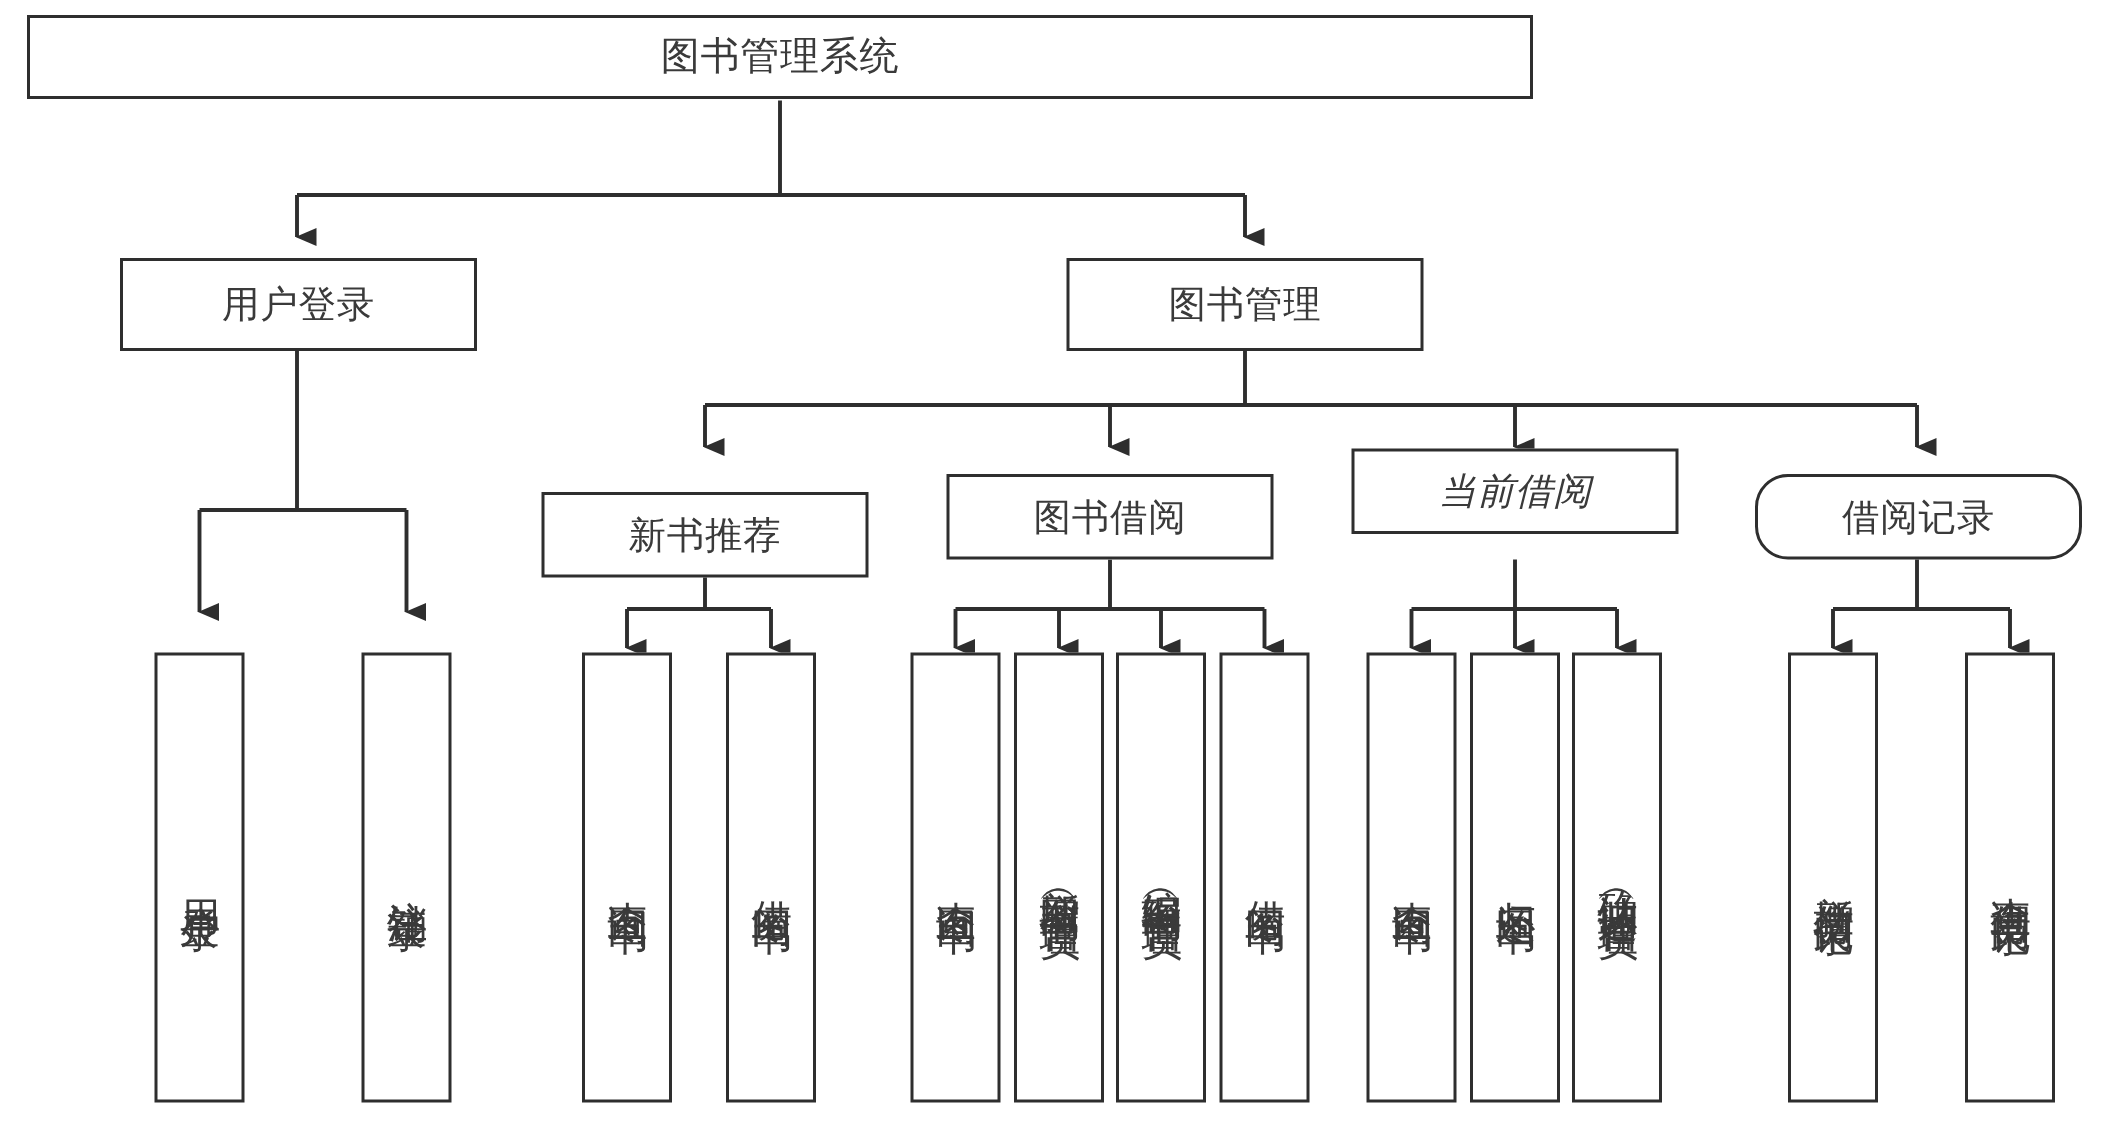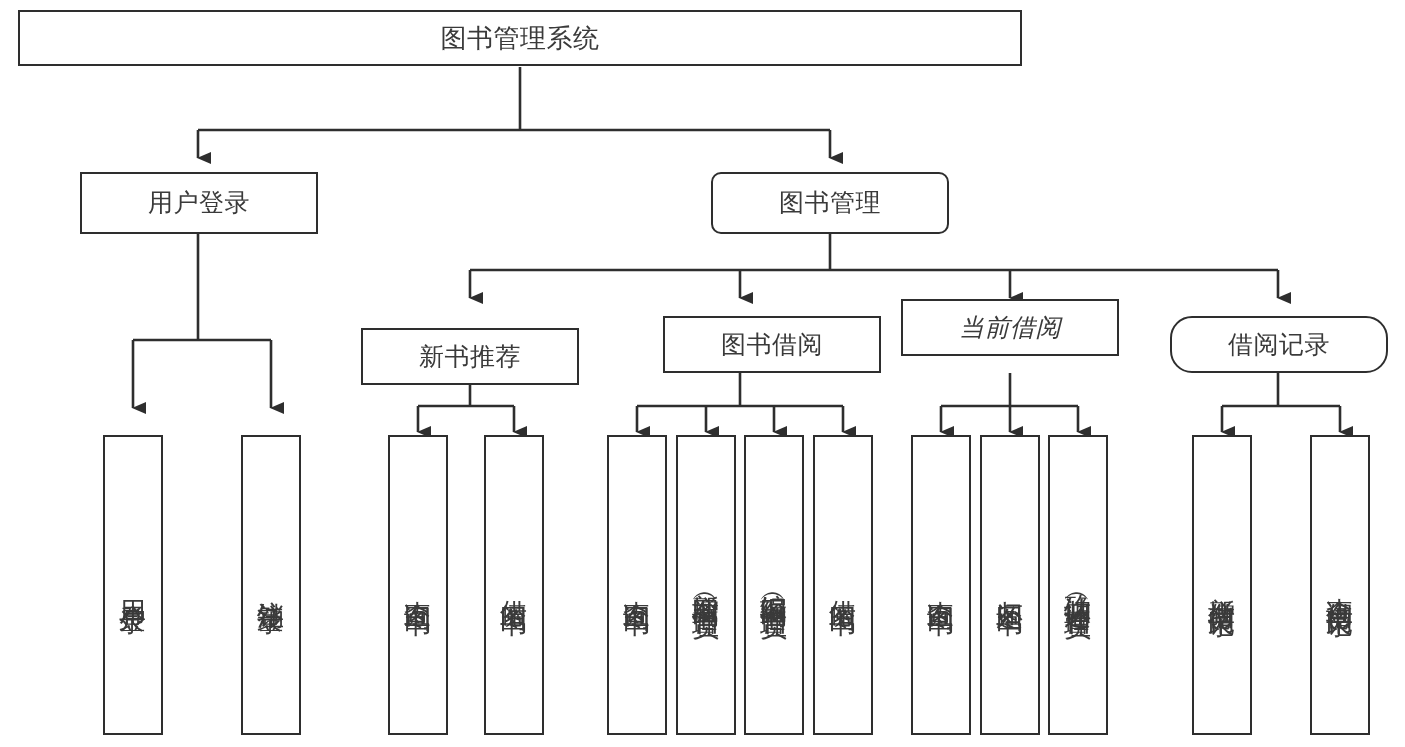--- a/index.html
+++ b/index.html
@@ -138,29 +138,29 @@
   </svg>
 
   <div class="node horiz root" style="left:18px; top:10px; width:1004px; height:56px;">
     <span class="node-label">图书管理系统</span>
   </div>
 
   <div class="node horiz" style="left:80px; top:172px; width:238px; height:62px;">
     <span class="node-label">用户登录</span>
   </div>
 
-  <div class="node horiz" style="left:711px; top:172px; width:238px; height:62px;border-radius:10px;">
+  <div class="node horiz" style="left:711px; top:172px; width:238px; height:62px;">
     <span class="node-label">图书管理</span>
   </div>
 
   <div class="node horiz" style="left:361px; top:328px; width:218px; height:57px;">
     <span class="node-label">新书推荐</span>
   </div>
 
-  <div class="node horiz" style="left:631px; top:316px; width:218px; height:57px;margin-left:32px;">
+  <div class="node horiz" style="left:631px; top:316px; width:218px; height:57px;">
     <span class="node-label">图书借阅</span>
   </div>
 
   <div class="node horiz" style="left:901px; top:299px; width:218px; height:57px;font-style:italic;">
     <span class="node-label">当前借阅</span>
   </div>
 
   <div class="node horiz" style="left:1170px; top:316px; width:218px; height:57px;border-radius:22px;">
     <span class="node-label">借阅记录</span>
   </div>

